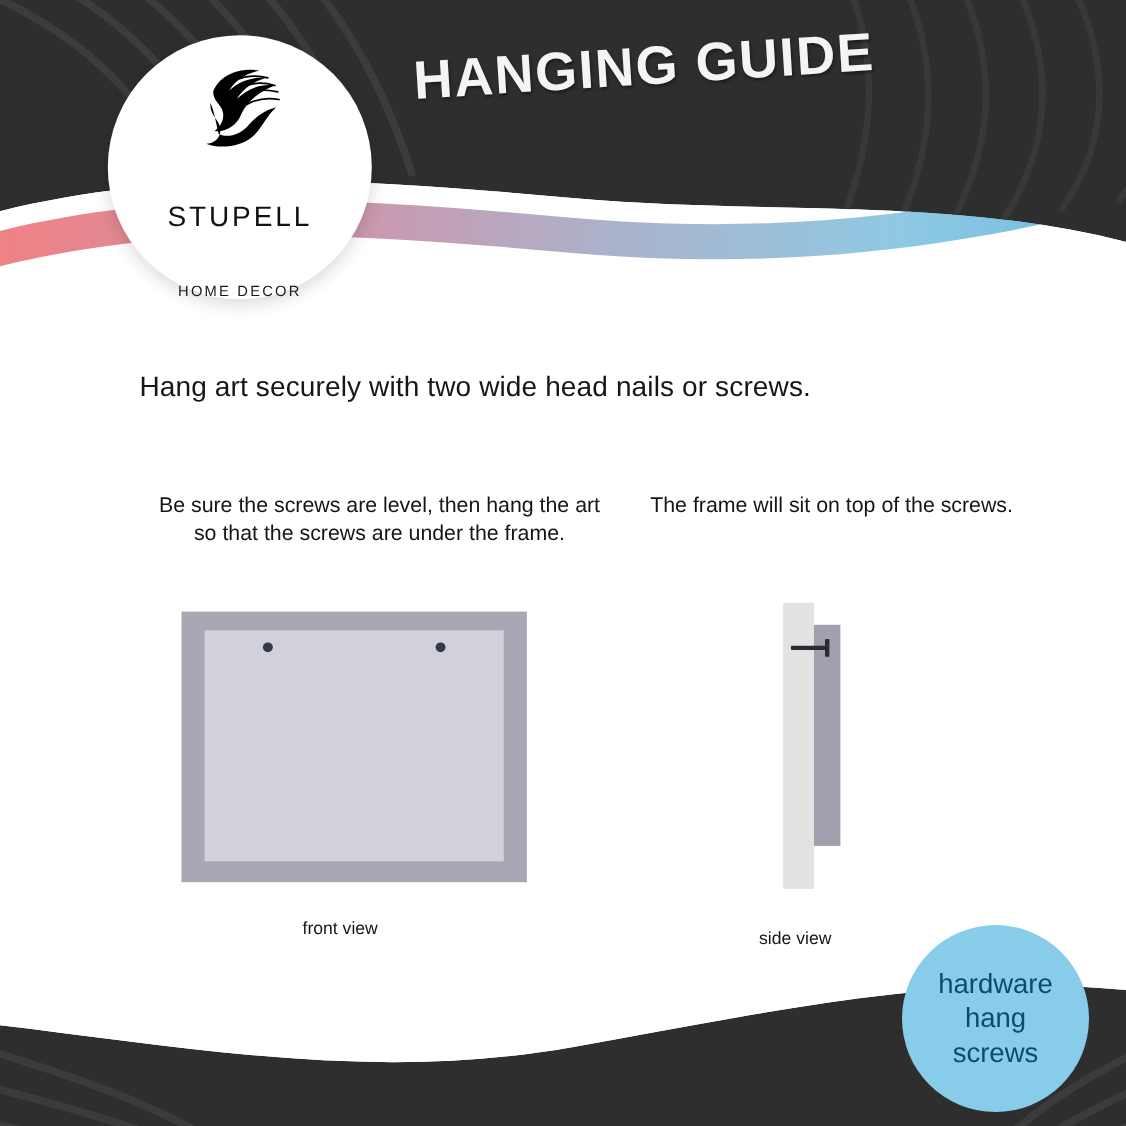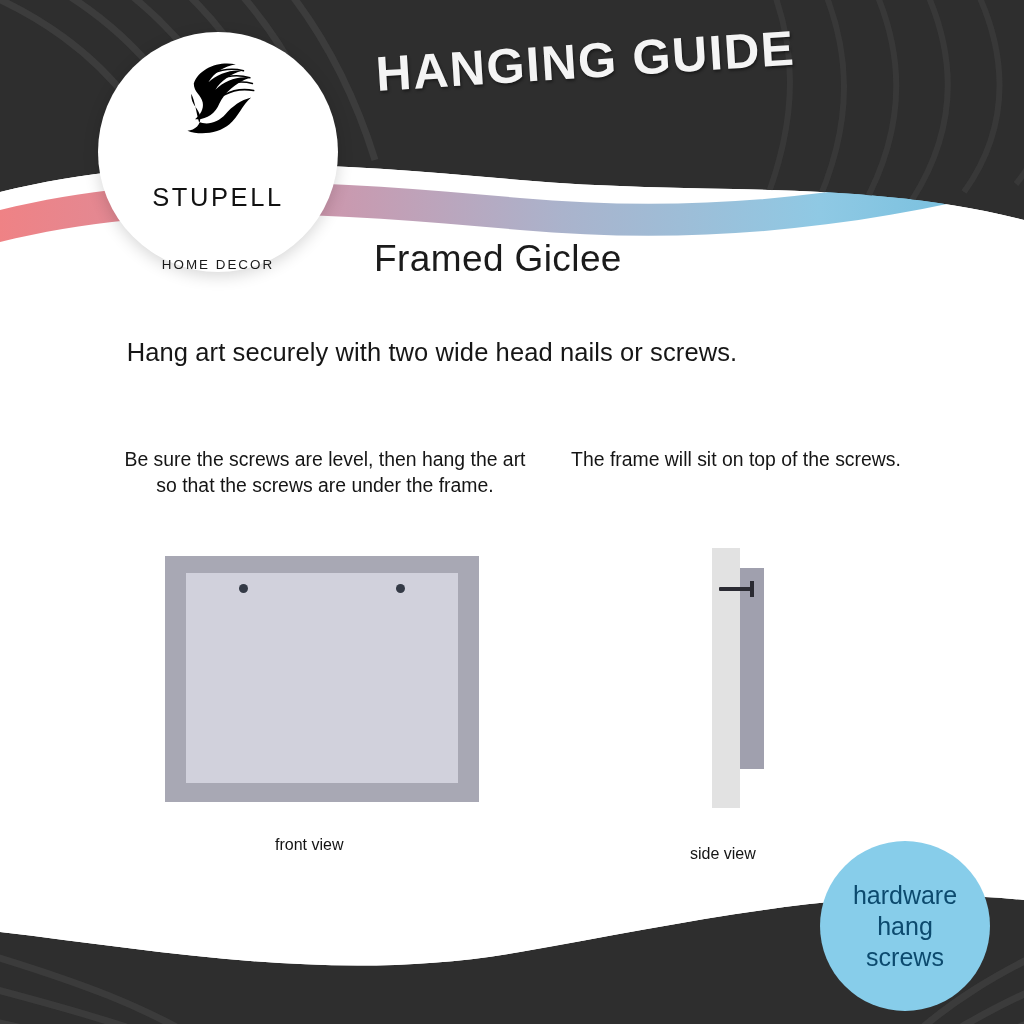--- a/index.html
+++ b/index.html
@@ -85,21 +85,21 @@
     width:864px;
     text-align:center;
     font-size:25.5px;
     color:#161616;
     font-weight:500;
     letter-spacing:0.1px;
     z-index:12;
   }
 
   
-  .panel { position:absolute; z-index:12; }
+  .panel { position:absolute; z-index:12;margin-left:20px; }
 
   #panel-front { left:120px; top:446px; width:410px; }
   #panel-side  { left:566px; top:446px; width:340px; }
 
   .panel-caption-top {
     text-align:center;
     font-size:19.4px;
     line-height:26px;
     color:#151515;
     font-weight:500;
@@ -289,21 +289,20 @@
         <path d="M66,46 C80,38 98,36 114,40"></path>
         <path d="M70,58 C84,50 100,48 116,51"></path>
       </g>
     </svg>
     <div id="logo-word">STUPELL</div>
     <div id="logo-sub">HOME DECOR</div>
   </div>
 
   <div id="header-title">HANGING GUIDE</div>
 
-  <div id="product-type">Framed Giclee</div>
 
   <div id="main-instruction">Hang art securely with two wide head nails or screws.</div>
 
   <div class="panel" id="panel-front">
     <div class="panel-caption-top">Be sure the screws are level, then hang the art so that the screws are under the frame.</div>
   </div>
 
   <div id="front-frame">
     <div id="front-frame-inner"></div>
   </div>

